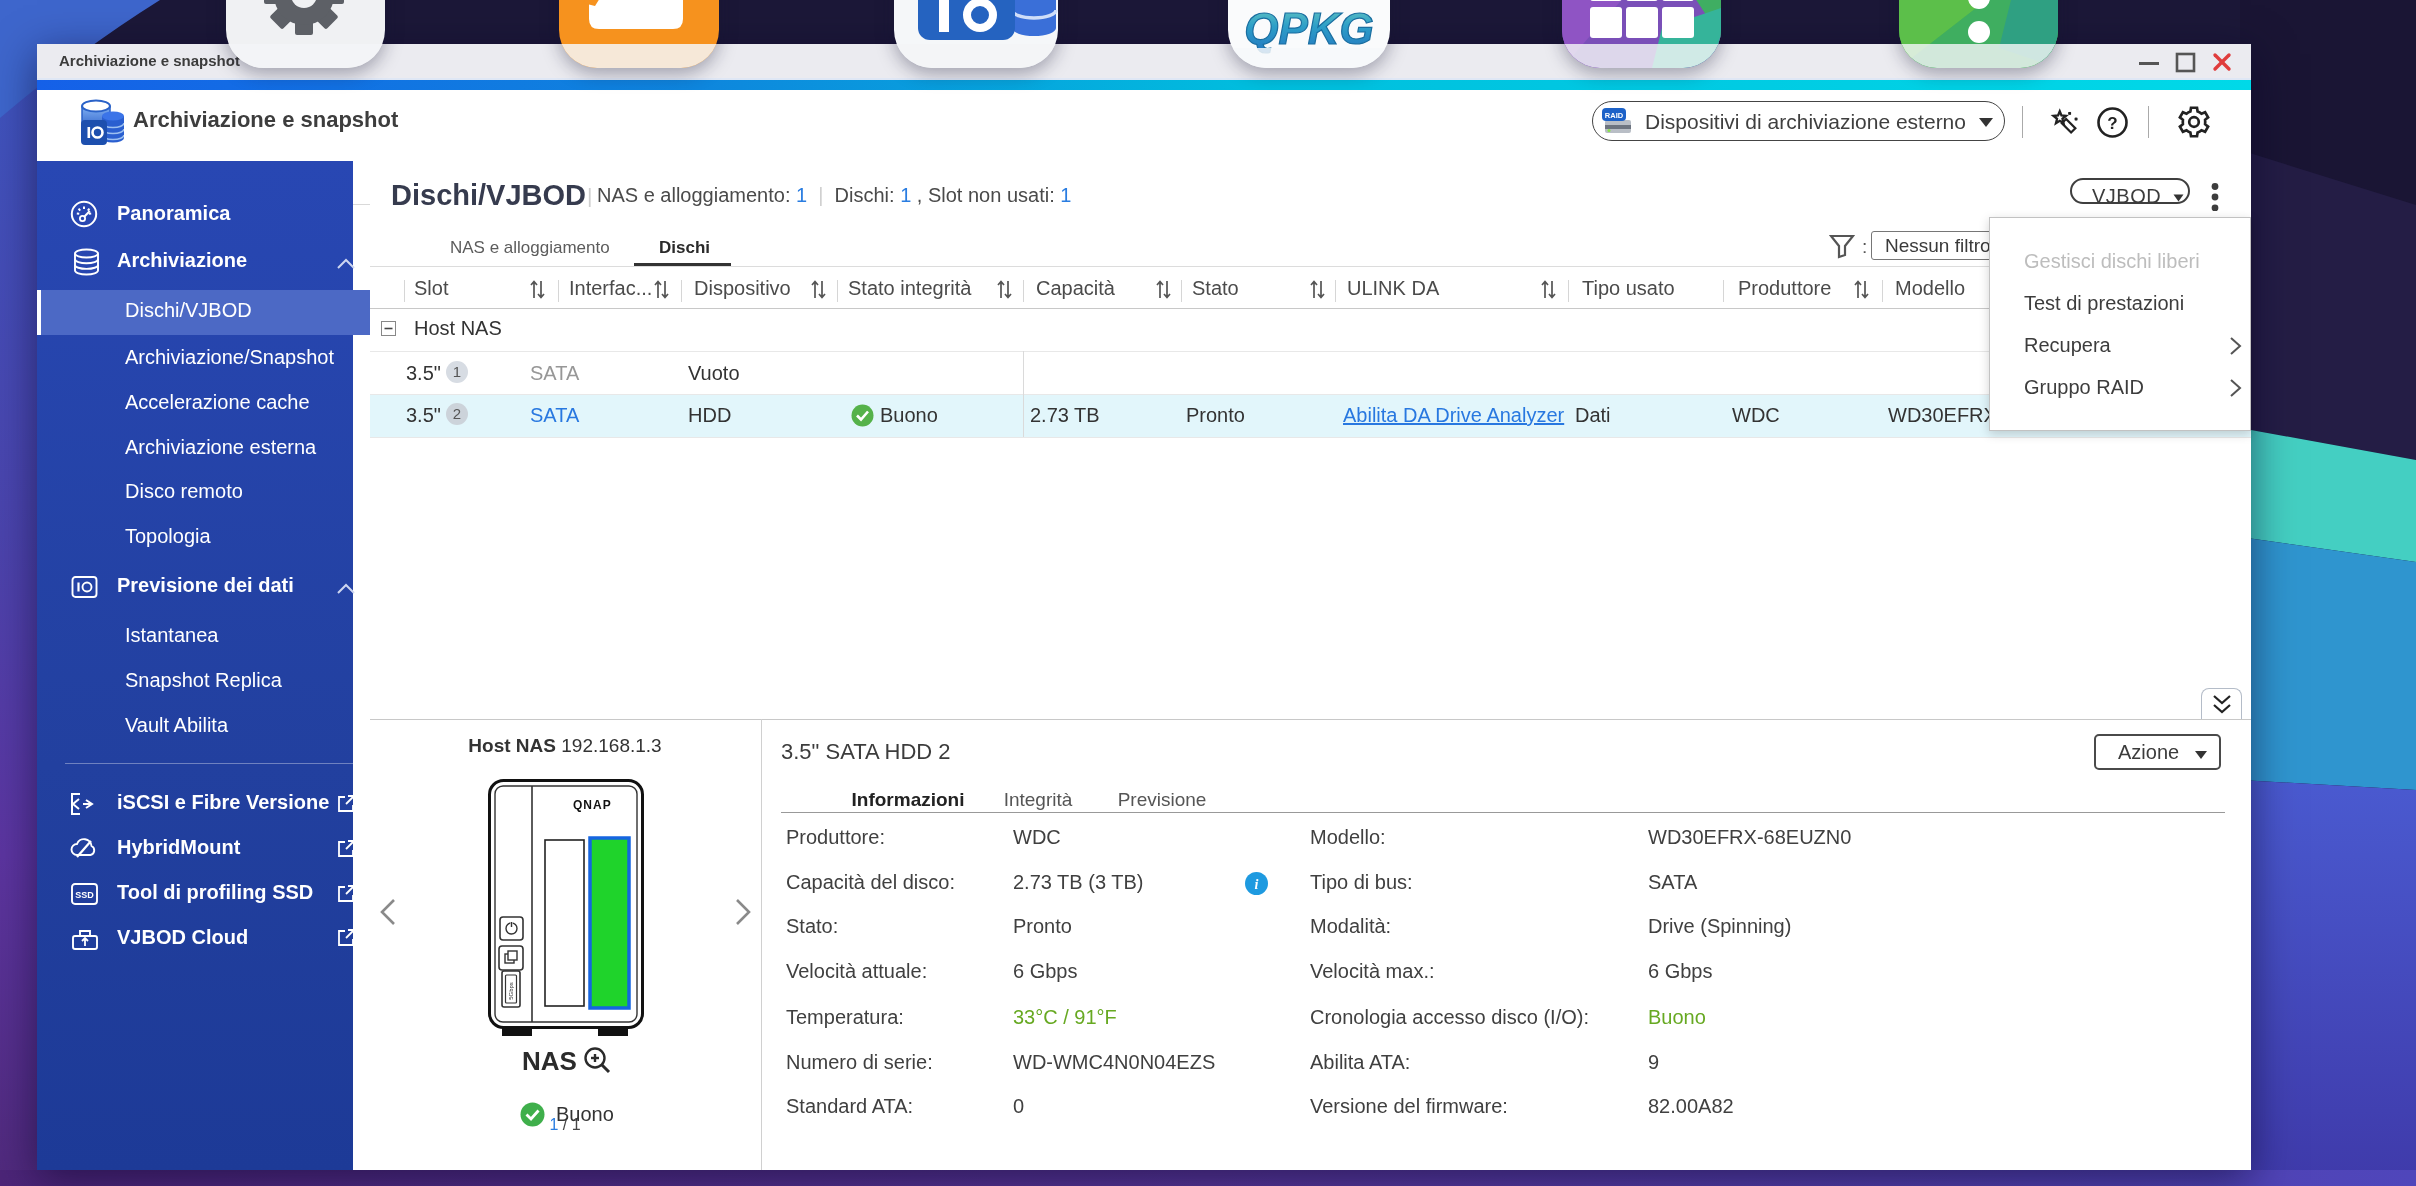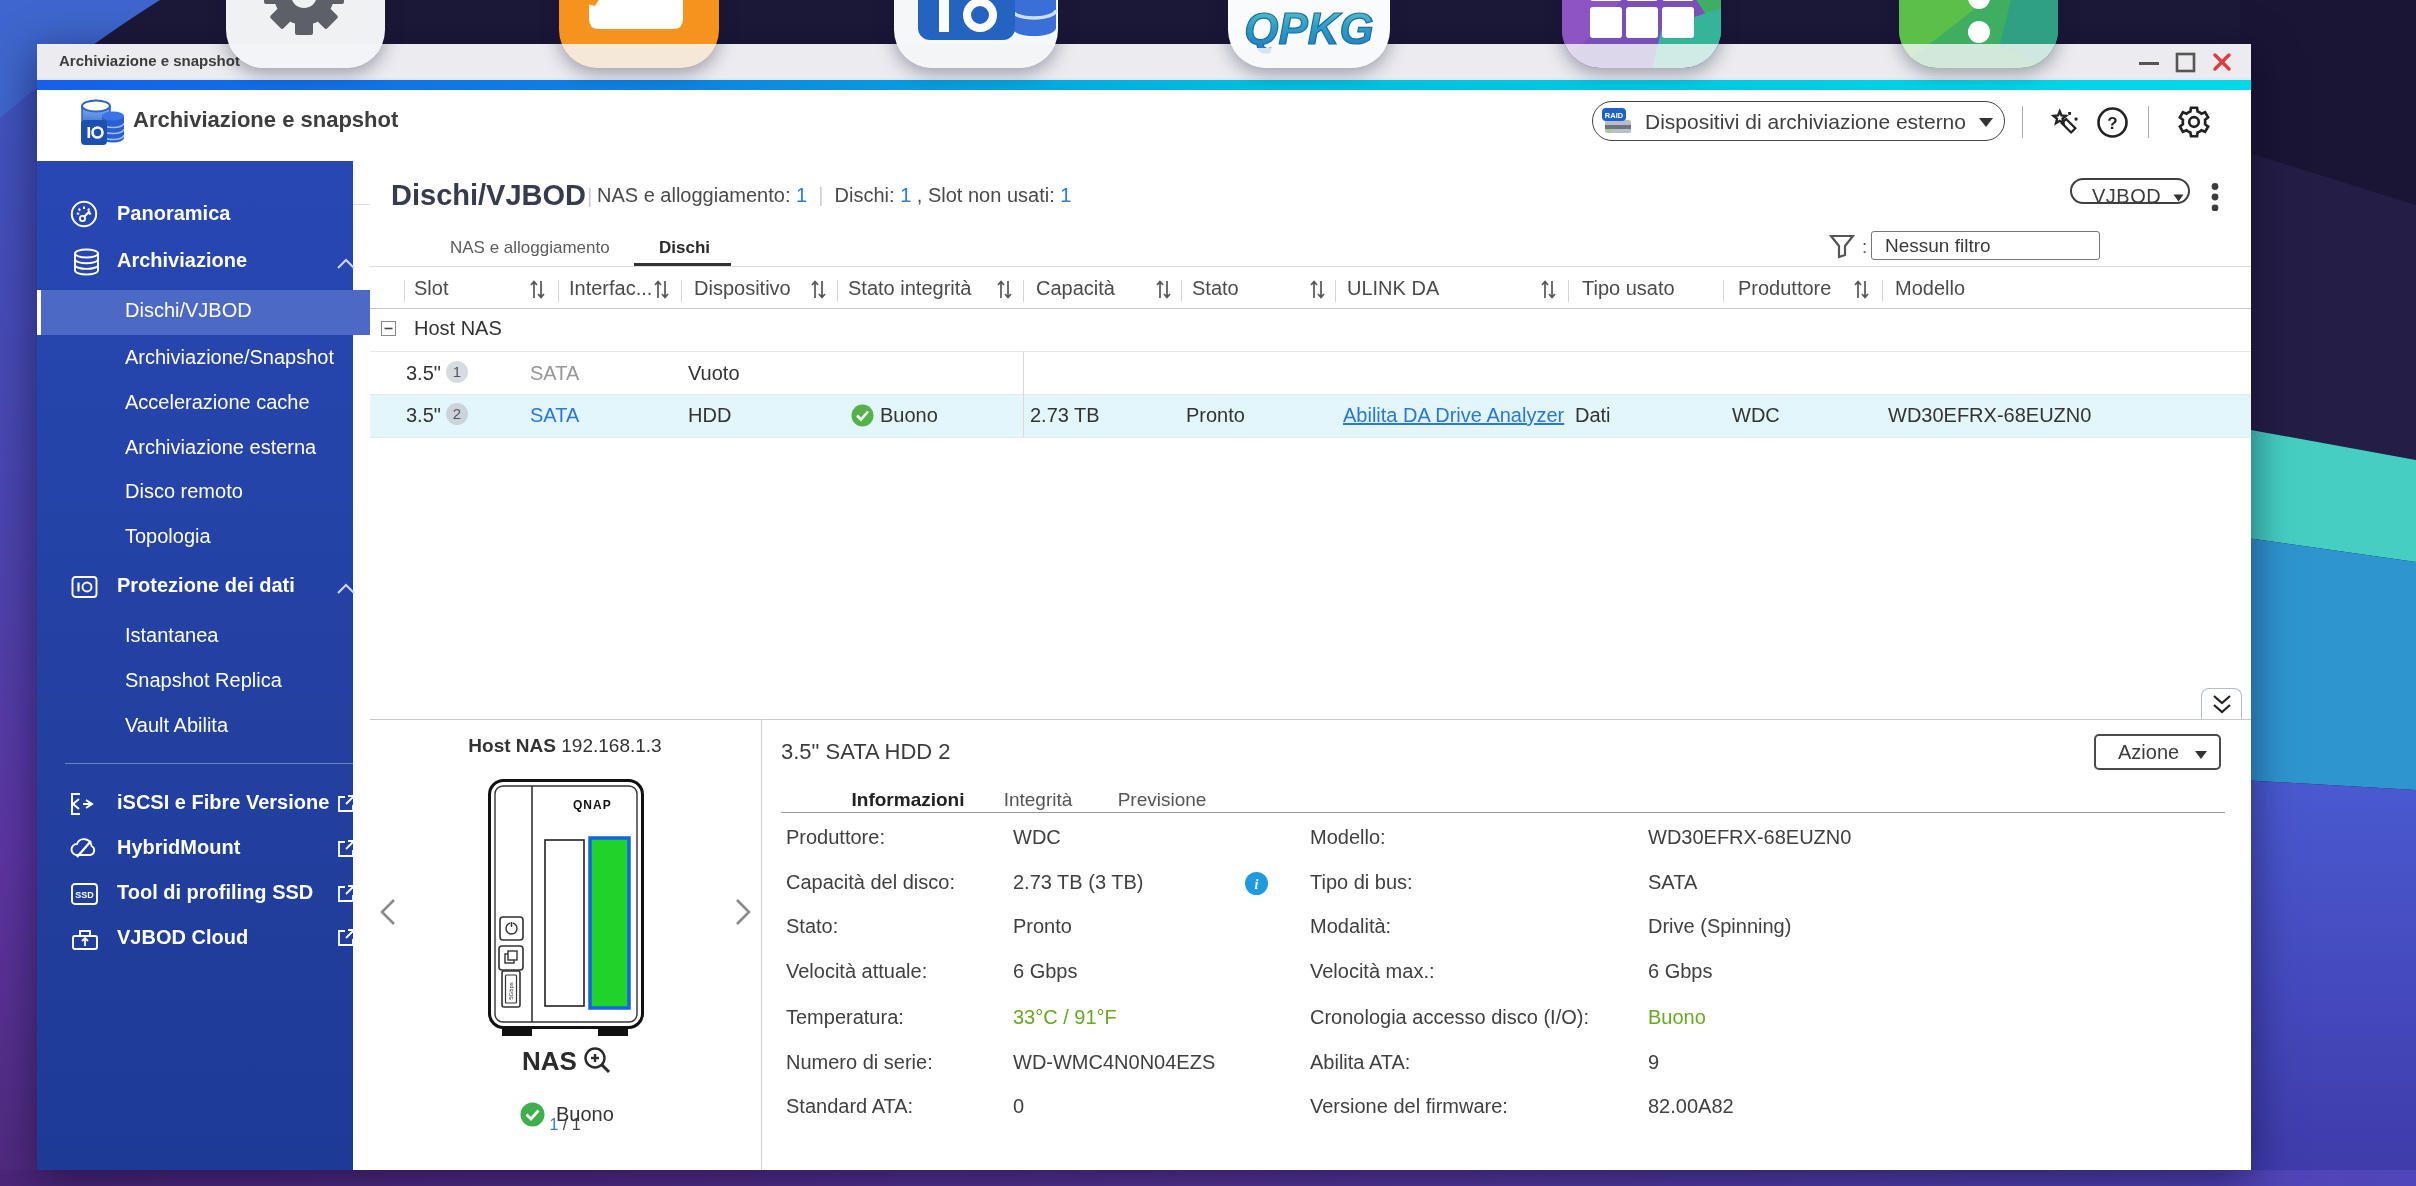--- a/index.html
+++ b/index.html
@@ -148,21 +148,21 @@
     <div class="s-sub" style="top:185px">Archiviazione/Snapshot</div>
     <div class="s-sub" style="top:230px">Accelerazione cache</div>
     <div class="s-sub" style="top:275px">Archiviazione esterna</div>
     <div class="s-sub" style="top:319px">Disco remoto</div>
     <div class="s-sub" style="top:364px">Topologia</div>
     <svg class="s-ico" style="left:34px;top:413px" width="27" height="26" viewBox="0 0 27 26" fill="none" stroke="#fff" stroke-width="1.9">
       <rect x="1.5" y="3" width="24" height="20" rx="3"></rect>
       <line x1="7.5" y1="8.5" x2="7.5" y2="17.5" stroke-width="2.2"></line>
       <circle cx="16" cy="13" r="4.5"></circle>
     </svg>
-    <div class="s-item" style="top:413px">Protezione dei dati</div>
+    <div class="s-item" style="top:413px">Previsione dei dati</div>
     <svg class="abs" style="left:299px;top:421px" width="20" height="13" viewBox="0 0 20 13" fill="none" stroke="#cdd6f0" stroke-width="2">
         <path d="M2,11 L10,3 L18,11"></path>
       </svg>
     <div class="s-sub" style="top:463px">Istantanea</div>
     <div class="s-sub" style="top:508px">Snapshot Replica</div>
     <div class="s-sub" style="top:553px">Vault Abilita</div>
     <div class="abs" style="left:28px;top:602px;width:303px;height:1px;background:rgba(255,255,255,.35)"></div>
     <svg class="s-ico" style="left:32px;top:630px" width="28" height="26" viewBox="0 0 28 26" fill="none" stroke="#fff" stroke-width="2">
       <path d="M11,3 L3,3 L3,23 L11,23"></path>
         <path d="M10,8 L4,13 L10,18"></path>
@@ -412,20 +412,32 @@
     <div class="mtext" style="left:416px;top:890px">Numero di serie:</div>
       <div class="mtext" style="left:643px;top:890px">WD-WMC4N0N04EZS</div>
       <div class="mtext" style="left:940px;top:890px">Abilita ATA:</div>
       <div class="mtext" style="left:1278px;top:890px">9</div>
     <div class="mtext" style="left:416px;top:934px">Standard ATA:</div>
       <div class="mtext" style="left:643px;top:934px">0</div>
       <div class="mtext" style="left:940px;top:934px">Versione del firmware:</div>
       <div class="mtext" style="left:1278px;top:934px">82.00A82</div>
   </div>
 
+  <div class="abs" style="left:1952px;top:173px;width:262px;height:214px;background:#fff;border:1px solid #c2c2c2;box-shadow:0 3px 10px rgba(0,0,0,.18);z-index:40">
+    <div class="abs" style="left:34px;top:32px;font-size:20px;color:#bdbdbd">Gestisci dischi liberi</div>
+    <div class="abs" style="left:34px;top:74px;font-size:20px;color:#3d3d3d">Test di prestazioni</div>
+    <div class="abs" style="left:34px;top:116px;font-size:20px;color:#3d3d3d">Recupera</div>
+    <svg class="abs" style="left:239px;top:118px" width="13" height="20" fill="none" stroke="#555" stroke-width="2">
+        <path d="M2,2 L11,10 L2,18"></path>
+      </svg>
+    <div class="abs" style="left:34px;top:158px;font-size:20px;color:#3d3d3d">Gruppo RAID</div>
+    <svg class="abs" style="left:239px;top:160px" width="13" height="20" fill="none" stroke="#555" stroke-width="2">
+        <path d="M2,2 L11,10 L2,18"></path>
+      </svg>
+  </div>
 </div>
 
 <div class="abs" style="left:226px;top:-92px;width:159px;height:160px;border-radius:38px;background:#f0f1f3;box-shadow:0 6px 18px rgba(20,20,50,.35);z-index:50;overflow:hidden">
   <svg style="position:absolute;left:0;top:0" width="159" height="160" viewBox="0 0 159 160">
     <g transform="translate(78,87)" fill="#5d6066">
       <g>
         <rect x="-9" y="-40" width="18" height="14" rx="2"></rect>
           <rect x="-9" y="26" width="18" height="14" rx="2"></rect>
         <rect x="-40" y="-9" width="14" height="18" rx="2"></rect>
           <rect x="26" y="-9" width="14" height="18" rx="2"></rect>

